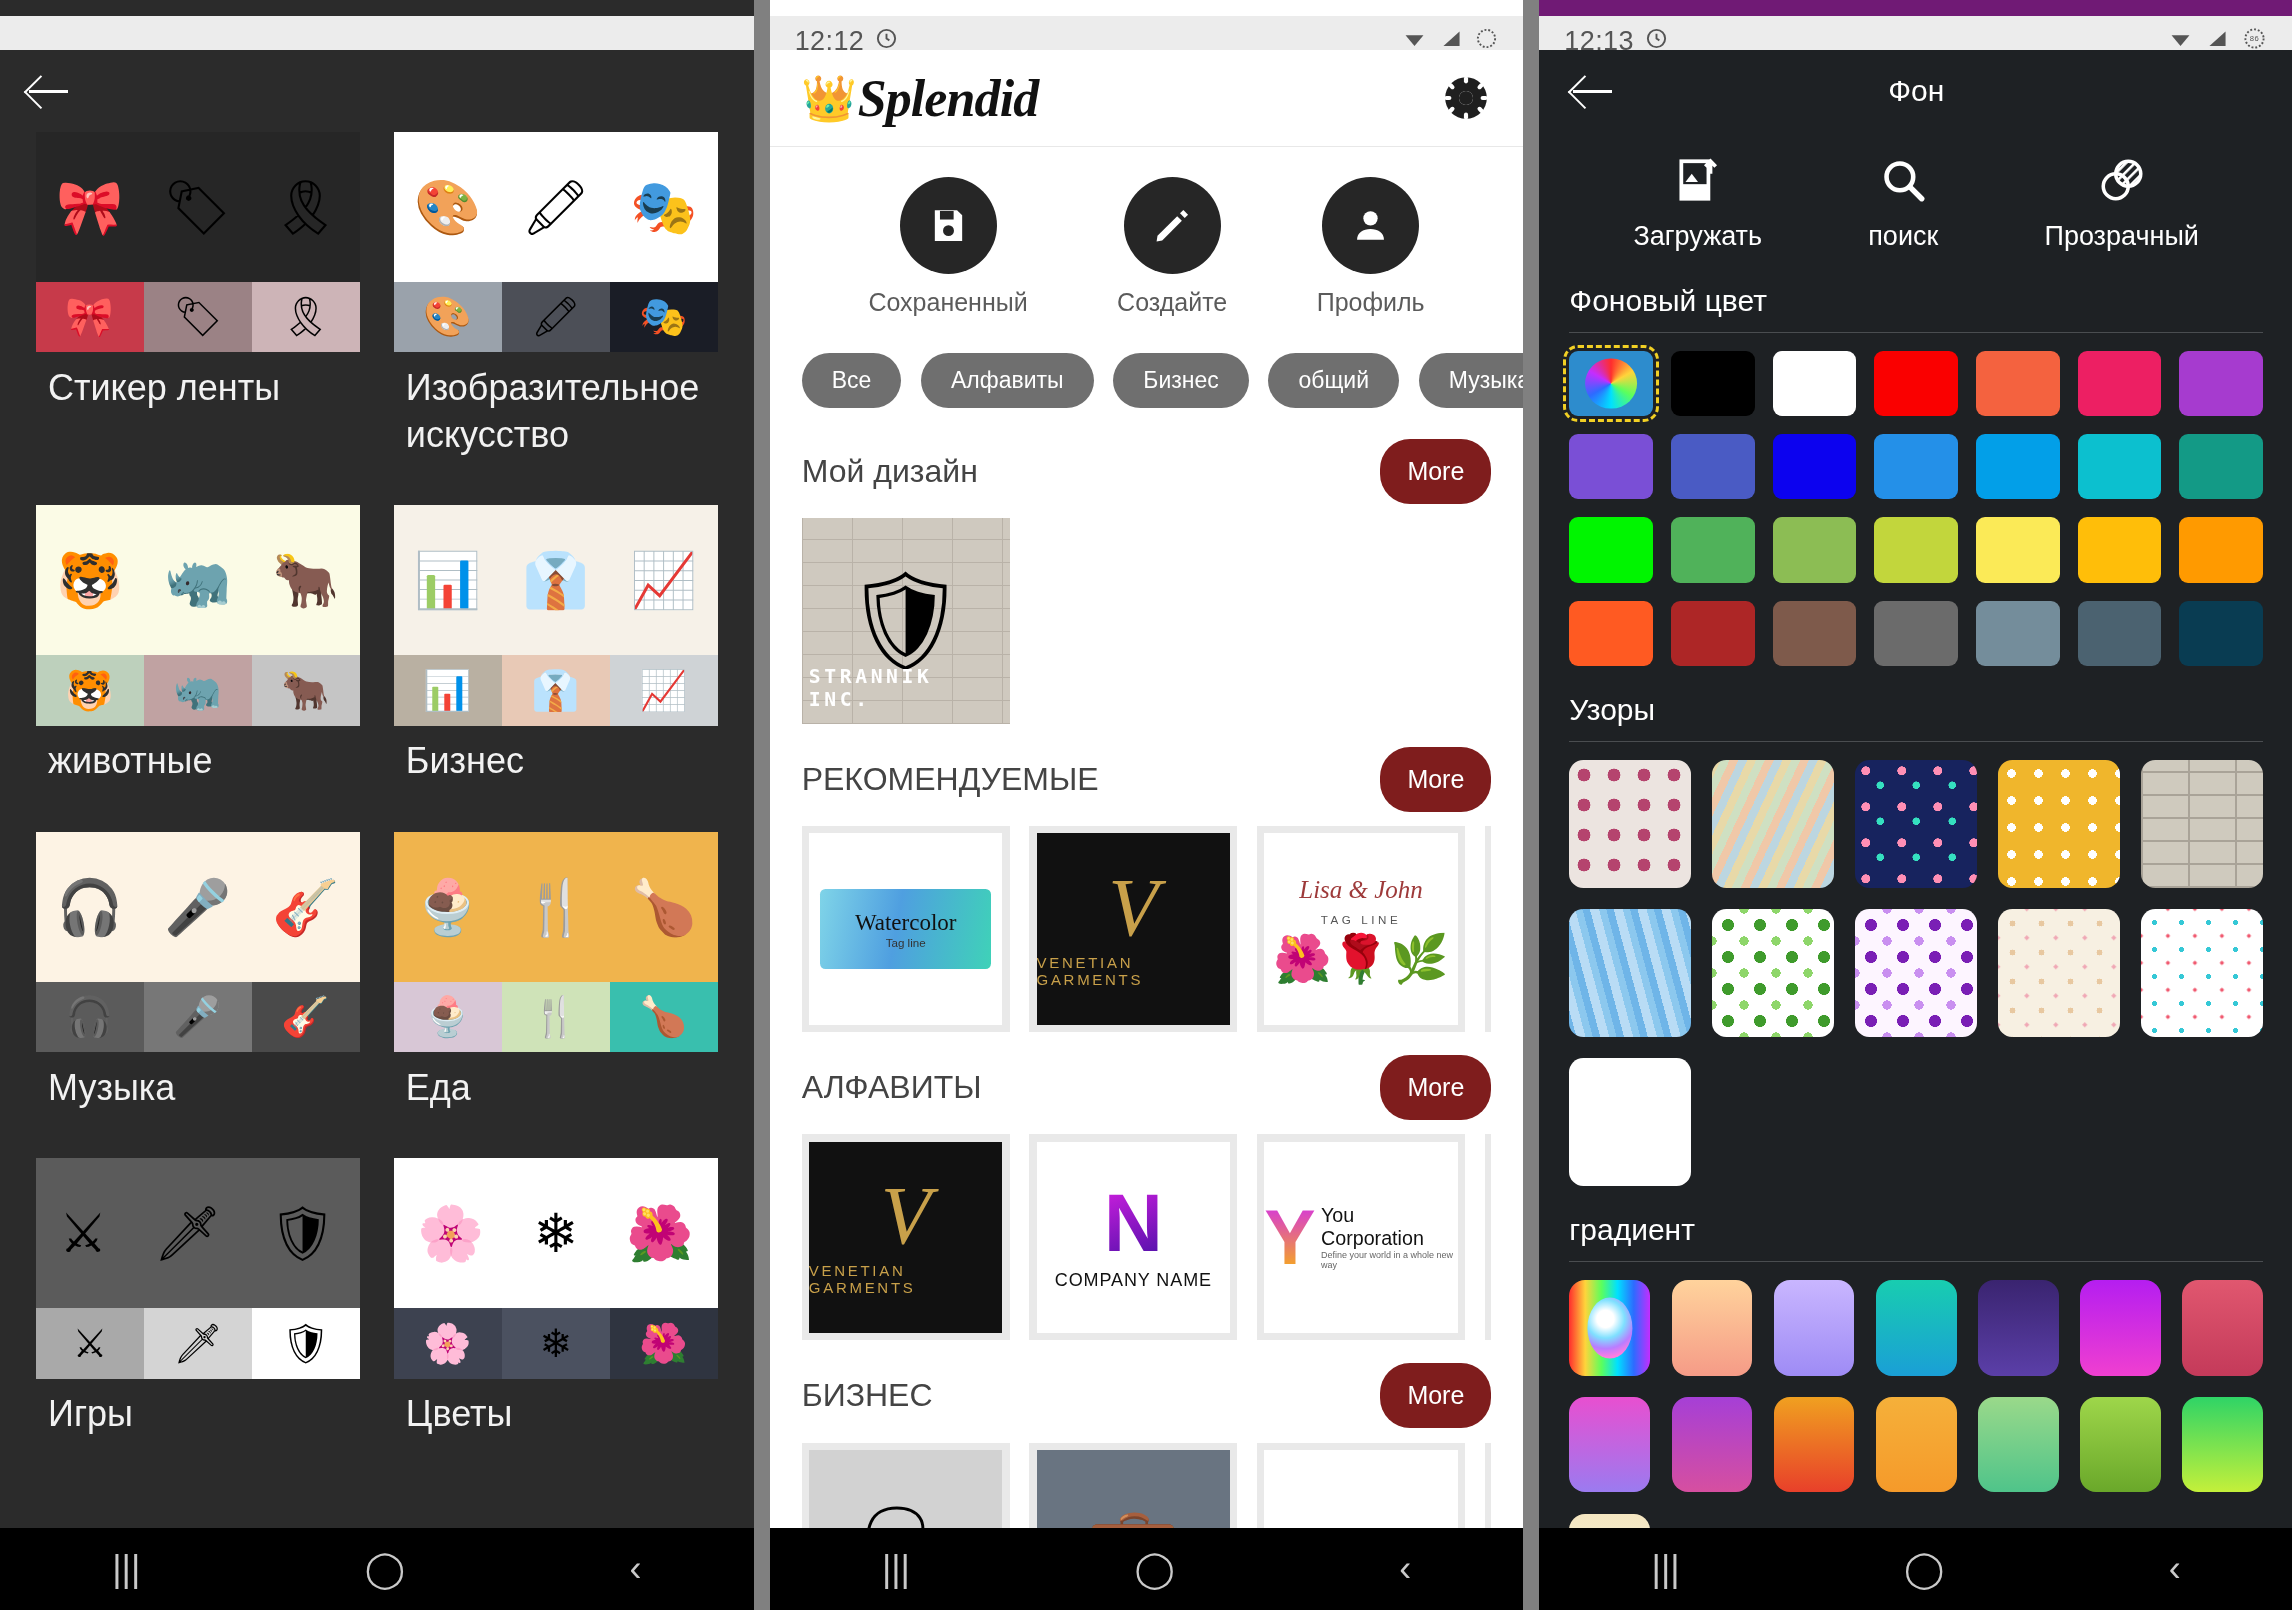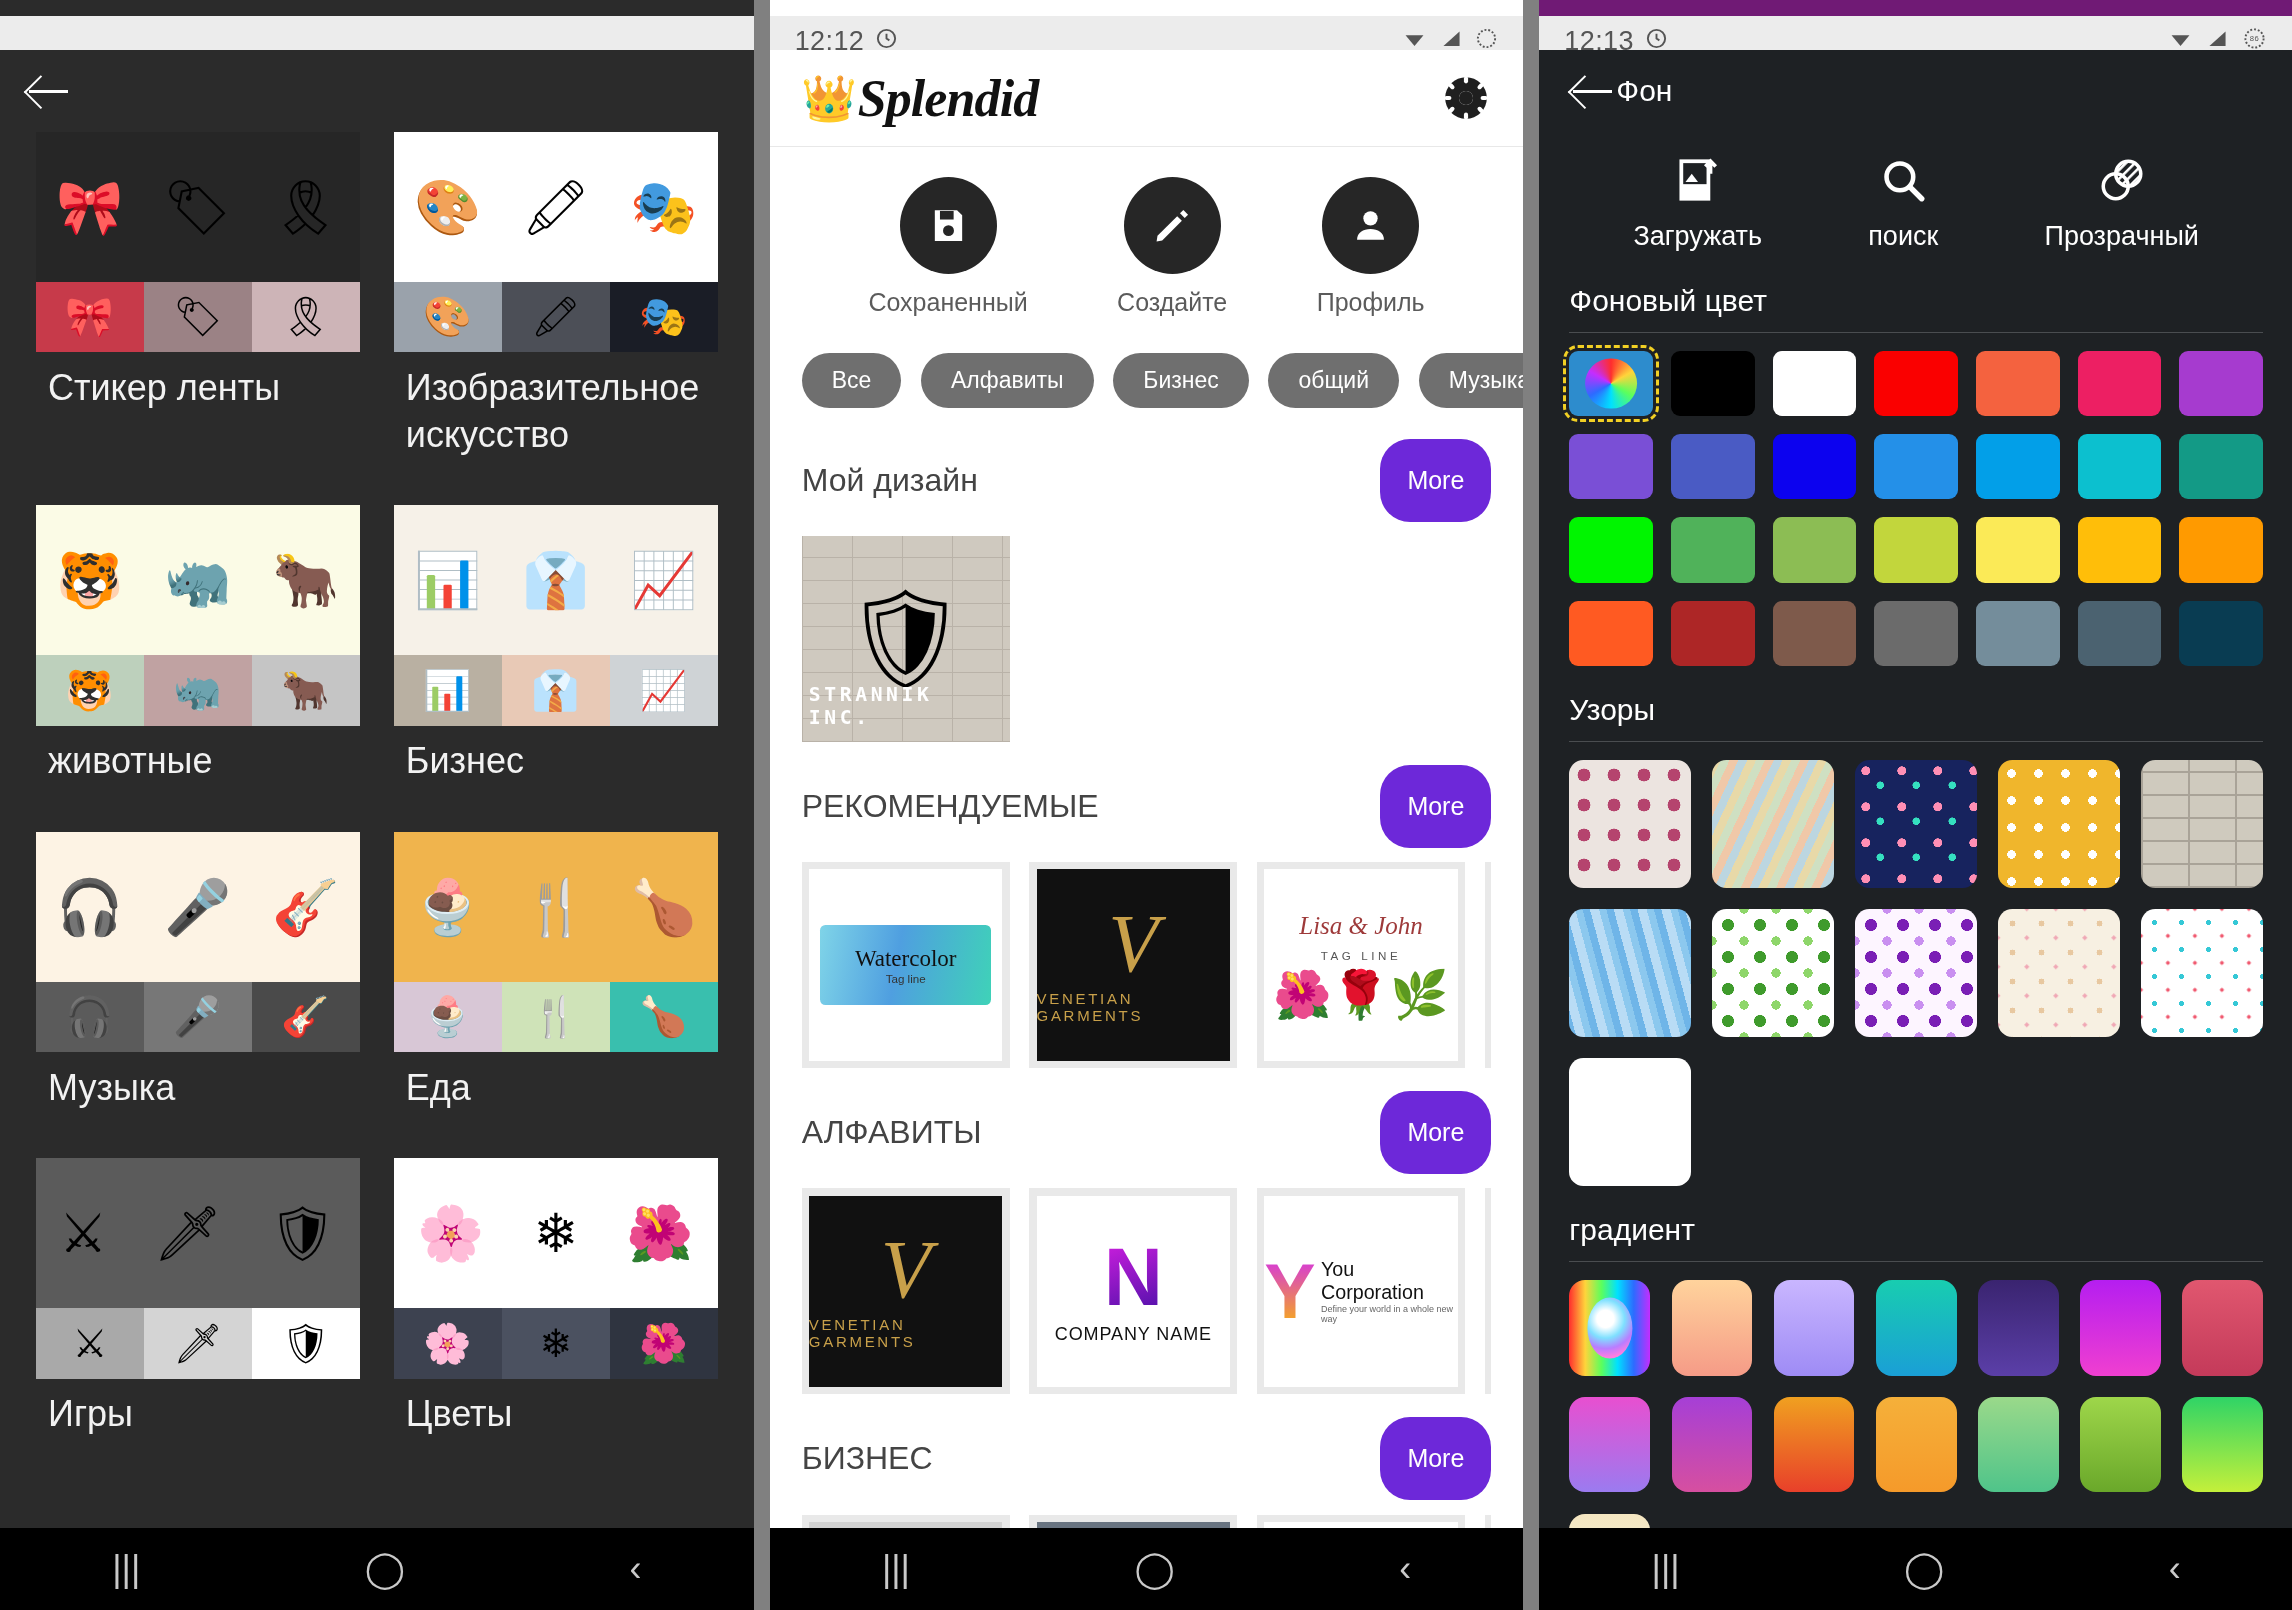--- a/index.html
+++ b/index.html
@@ -83,22 +83,22 @@
   .chips { display: flex; gap: 19.7px; padding: 12.5px 32px 7.2px; overflow: hidden; }
   .chip {
     background: #6f6f6f; color: #fff; border-radius: 36px;
     padding: 14.3px 30px; font-size: 23px; white-space: nowrap;
   }
 
   .section { padding: 23px 32px 0; }
   .sec-head { display: flex; align-items: center; justify-content: space-between; margin-bottom: 14.3px; }
   .sec-title { font-size: 32px; color: #444; }
   .more-btn {
-    background: #6d28d9; color: #fff; border-radius: 30px;
-    padding: 27px 27px; font-size: 25px;
+    background: #7f1d1d; color: #fff; border-radius: 30px;
+    padding: 18px 27px; font-size: 25px;
   }
   .cards { display: flex; gap: 19.7px; overflow: hidden; }
   .card {
     flex: 0 0 auto; width: 208px; height: 206px; background: #e9e9e9;
     display: flex; align-items: center; justify-content: center; padding: 7.2px;
   }
   .card .inner { width: 100%; height: 100%; display:flex; align-items:center; justify-content:center;
     flex-direction: column; gap: 9px; overflow:hidden; }
   .mydesign {
     width: 208px; height: 206px; position: relative; overflow: hidden;
@@ -129,21 +129,21 @@
   .yrow { display:flex; align-items:center; gap:5.4px; }
   .yletter { font-size: 77px; font-weight:bold; line-height:.8;
     background: linear-gradient(180deg,#d63bd6,#f5a623);
     -webkit-background-clip:text; background-clip:text; color:transparent; }
   .ycorp { font-size: 19.7px; color:#111; }
   .ysub { font-size: 9px; color:#666; }
 
   
   .right-body { position: absolute; top: 50px; left:0; right:0; bottom:82px; background:#1e2124; overflow:hidden; }
   .r-appbar { height: 82px; display:flex; align-items:center; padding: 0 30px; background:#1e2124; }
-  .r-title { flex:1; color:#fff; font-size: 30px; margin-right: 47px; }
+  .r-title { flex:1; text-align:center; color:#fff; font-size: 30px; margin-right: 47px; }
   .r-tools { display:flex; justify-content: space-around; padding: 23px 41px 19.7px; }
   .r-tool { display:flex; flex-direction:column; align-items:center; gap: 12.5px; color:#fff; }
   .r-tool-label { font-size: 27px; }
   .r-sec-title { color:#fff; font-size: 30px; padding: 12.5px 30px 9px; }
   .r-divider { height:0.9px; background:#4a4d50; margin: 5.4px 30px 18px; }
   .sw-grid { display:grid; grid-template-columns: repeat(7,1fr); gap: 18px; padding: 0 30px; }
   .sw { width: 100%; padding-bottom: 78%; border-radius: 9px; position: relative; }
   .sw.sel { outline: 3.6px dashed #f2d024; outline-offset: 3.6px; }
   .wheel {
     position:absolute; left:50%; top:50%; transform: translate(-50%,-50%);

